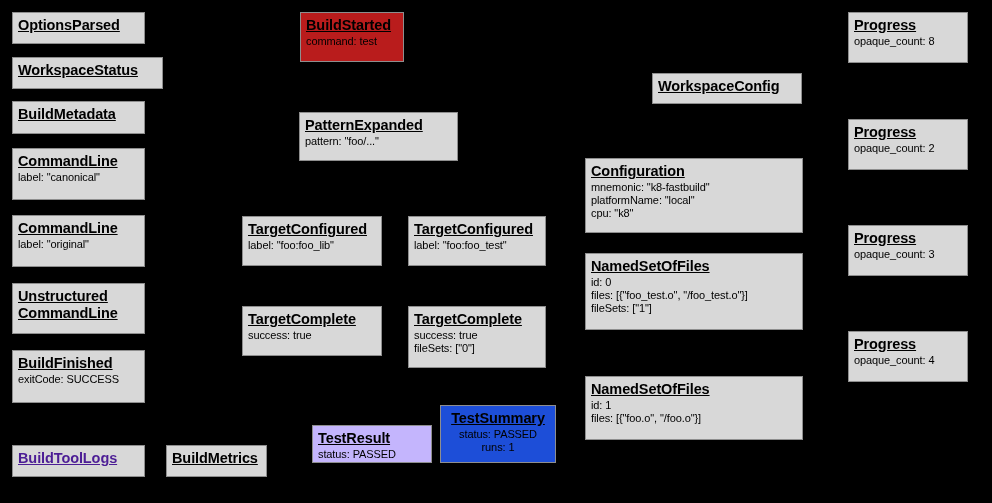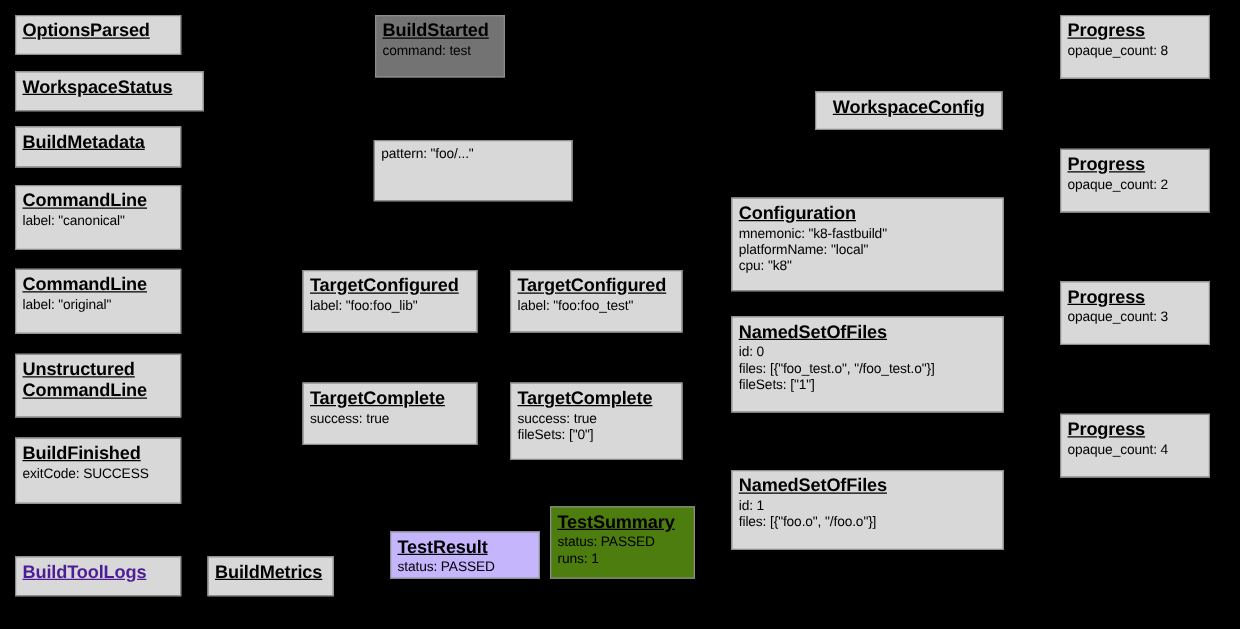--- a/index.html
+++ b/index.html
@@ -70,25 +70,26 @@
     <div class="node" style="left: 12px; top: 350px; width: 133px; height: 53px; background: rgb(216, 216, 216); border-color: rgb(142, 142, 142); color: rgb(0, 0, 0);">
       <span class="node-title">BuildFinished</span>
       <span class="node-field">exitCode: SUCCESS</span>
     </div>
     <div class="node" style="left: 12px; top: 445px; width: 133px; height: 32px; background: rgb(216, 216, 216); border-color: rgb(142, 142, 142); color: #4c1d95;">
       <span class="node-title">BuildToolLogs</span>
     </div>
     <div class="node" style="left: 166px; top: 445px; width: 101px; height: 32px; background: rgb(216, 216, 216); border-color: rgb(142, 142, 142); color: rgb(0, 0, 0);">
       <span class="node-title">BuildMetrics</span>
     </div>
-    <div class="node" style="left: 300px; top: 12px; width: 104px; height: 50px; background: #737373; border-color: rgb(142, 142, 142); color: rgb(0, 0, 0);">
+    <div class="node" style="left: 300px; top: 12px; width: 104px; height: 50px; background: #b91c1c; border-color: rgb(142, 142, 142); color: rgb(0, 0, 0);">
       <span class="node-title">BuildStarted</span>
       <span class="node-field">command: test</span>
     </div>
     <div class="node" style="left: 299px; top: 112px; width: 159px; height: 49px; background: rgb(216, 216, 216); border-color: rgb(142, 142, 142); color: rgb(0, 0, 0);">
+      <span class="node-title">PatternExpanded</span>
       <span class="node-field">pattern: "foo/..."</span>
     </div>
     <div class="node" style="left: 242px; top: 216px; width: 140px; height: 50px; background: rgb(216, 216, 216); border-color: rgb(142, 142, 142); color: rgb(0, 0, 0);">
       <span class="node-title">TargetConfigured</span>
       <span class="node-field">label: "foo:foo_lib"</span>
     </div>
     <div class="node" style="left: 408px; top: 216px; width: 138px; height: 50px; background: rgb(216, 216, 216); border-color: rgb(142, 142, 142); color: rgb(0, 0, 0);">
       <span class="node-title">TargetConfigured</span>
       <span class="node-field">label: "foo:foo_test"</span>
     </div>
@@ -98,26 +99,26 @@
     </div>
     <div class="node" style="left: 408px; top: 306px; width: 138px; height: 62px; background: rgb(216, 216, 216); border-color: rgb(142, 142, 142); color: rgb(0, 0, 0);">
       <span class="node-title">TargetComplete</span>
       <span class="node-field">success: true</span>
       <span class="node-field">fileSets: ["0"]</span>
     </div>
     <div class="node" style="left: 312px; top: 425px; width: 120px; height: 38px; background: #c4b5fd; border-color: rgb(142, 142, 142); color: rgb(0, 0, 0);">
       <span class="node-title">TestResult</span>
       <span class="node-field">status: PASSED</span>
     </div>
-    <div class="node" style="left: 440px; top: 405px; width: 116px; height: 58px; background: #4d7c0f; border-color: rgb(142, 142, 142); color: rgb(0, 0, 0);">
+    <div class="node" style="left: 440px; top: 405px; width: 116px; height: 58px; background: #1d4ed8; border-color: rgb(142, 142, 142); color: rgb(0, 0, 0); text-align: center;">
       <span class="node-title">TestSummary</span>
       <span class="node-field">status: PASSED</span>
       <span class="node-field">runs: 1</span>
     </div>
-    <div class="node" style="left: 652px; top: 73px; width: 150px; height: 31px; background: rgb(216, 216, 216); border-color: rgb(142, 142, 142); color: rgb(0, 0, 0); text-align: center;">
+    <div class="node" style="left: 652px; top: 73px; width: 150px; height: 31px; background: rgb(216, 216, 216); border-color: rgb(142, 142, 142); color: rgb(0, 0, 0);">
       <span class="node-title">WorkspaceConfig</span>
     </div>
     <div class="node" style="left: 585px; top: 158px; width: 218px; height: 75px; background: rgb(216, 216, 216); border-color: rgb(142, 142, 142); color: rgb(0, 0, 0);">
       <span class="node-title">Configuration</span>
       <span class="node-field">mnemonic: "k8-fastbuild"</span>
       <span class="node-field">platformName: "local"</span>
       <span class="node-field">cpu: "k8"</span>
     </div>
     <div class="node" style="left: 585px; top: 253px; width: 218px; height: 77px; background: rgb(216, 216, 216); border-color: rgb(142, 142, 142); color: rgb(0, 0, 0);">
       <span class="node-title">NamedSetOfFiles</span>

